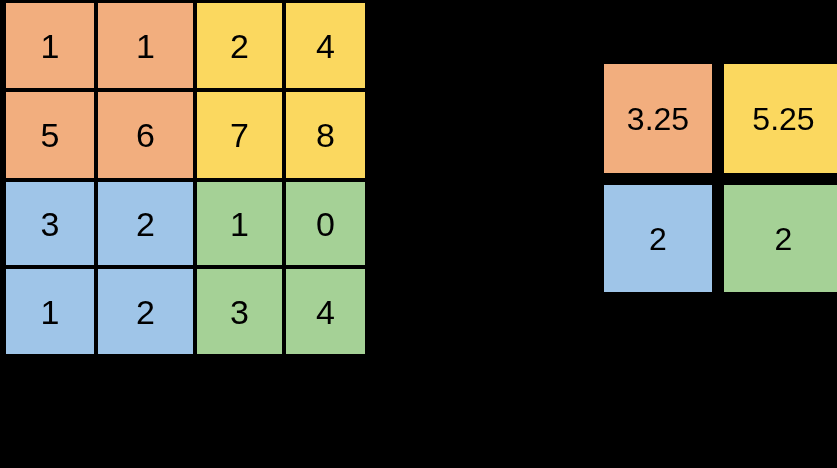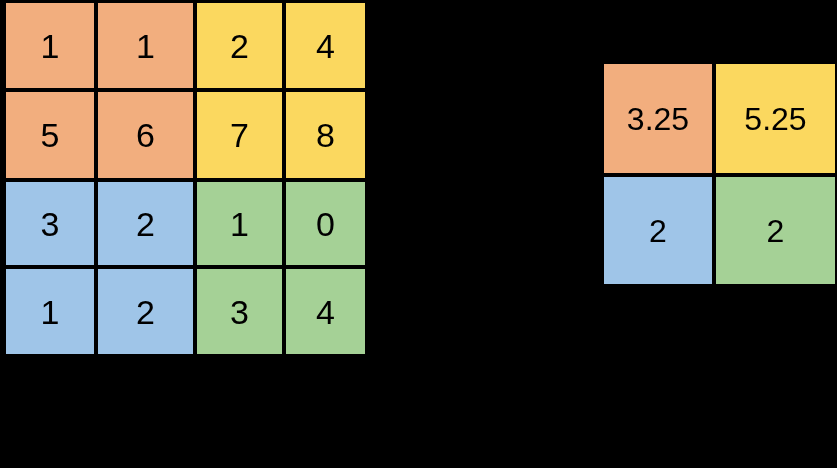--- a/index.html
+++ b/index.html
@@ -32,21 +32,21 @@
     gap: 0px;
   }
   
   #output-matrix {
     left: 602px;
     top: 62px;
     width: 235px;
     height: 224px;
     grid-template-columns: 112px 123px;
     grid-template-rows: 113px 111px;
-    gap: 0px;
+    gap: 8px;
   }
   .cell {
     box-sizing: border-box;
     border: 2px solid #000000;
     display: flex;
     align-items: center;
     justify-content: center;
     color: #000000;
     line-height: 1;
     user-select: none;

